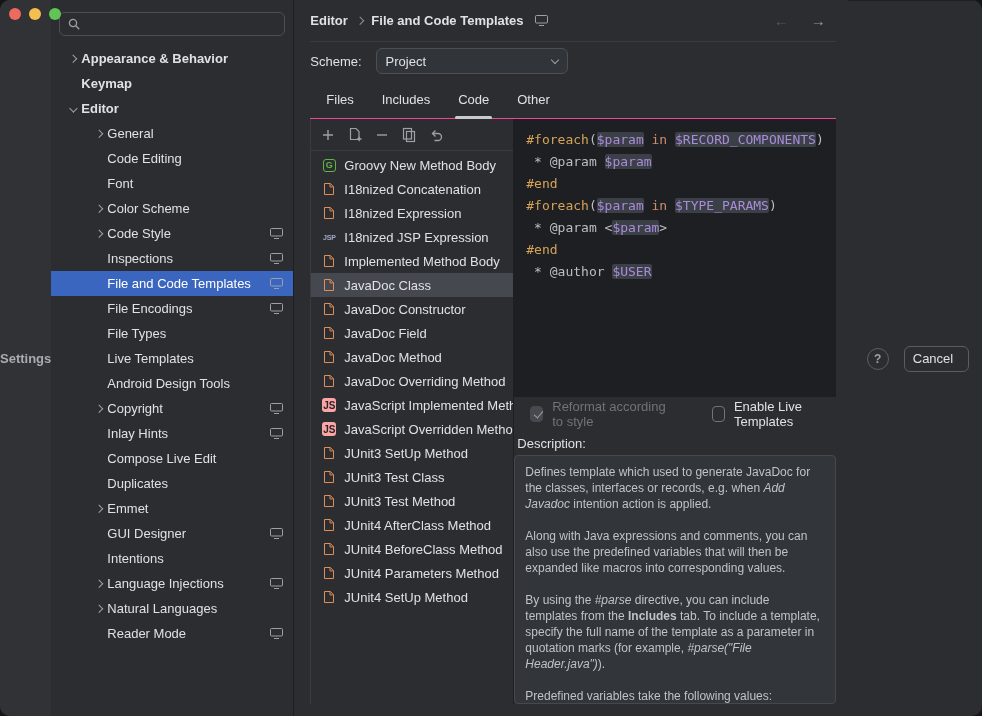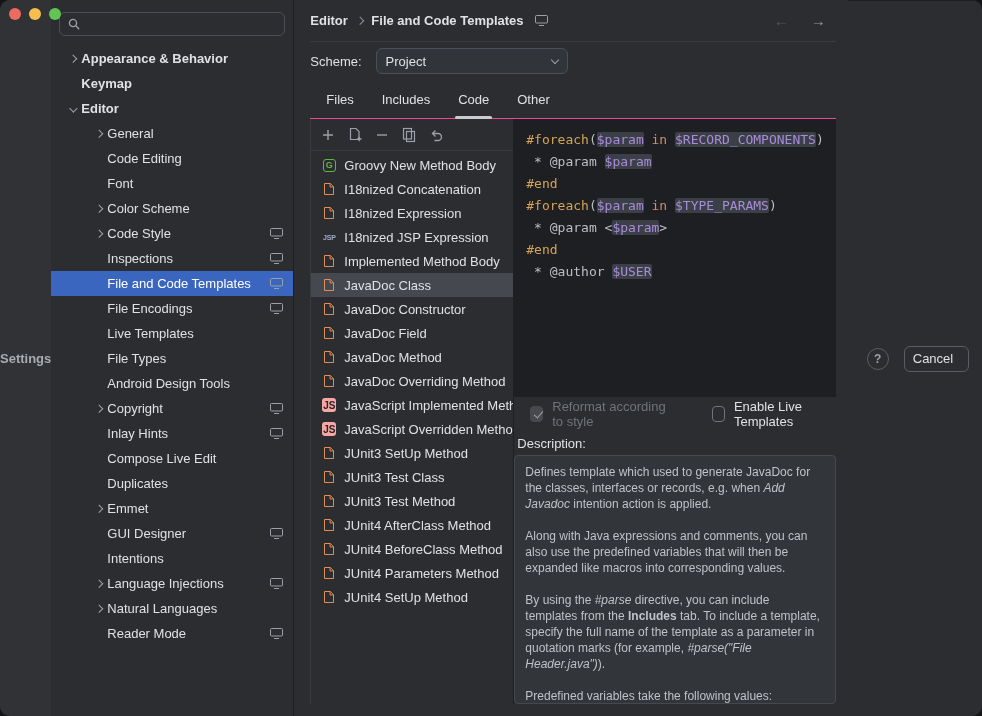--- a/index.html
+++ b/index.html
@@ -216,25 +216,25 @@
             <span class="tree-label">File Encodings</span>
             <span class="row-icon">
               <svg width="13" height="11" viewBox="0 0 13 11" fill="none" stroke="#9DA0A8">
                 <rect x="0.5" y="0.5" width="12" height="7.5" rx="1"></rect>
                 <path d="M4 10.5h5"></path>
               </svg>
             </span>
           </li>
           <li class="tree-row lvl1">
             <span class="chev "></span>
+            <span class="tree-label">File Types</span>
+          </li>
+          <li class="tree-row lvl1">
+            <span class="chev "></span>
             <span class="tree-label">Live Templates</span>
-          </li>
-          <li class="tree-row lvl1">
-            <span class="chev "></span>
-            <span class="tree-label">File Types</span>
           </li>
           <li class="tree-row lvl1">
             <span class="chev "></span>
             <span class="tree-label">Android Design Tools</span>
           </li>
           <li class="tree-row lvl1">
             <span class="chev right">
               <i></i>
             </span>
             <span class="tree-label">Copyright</span>

